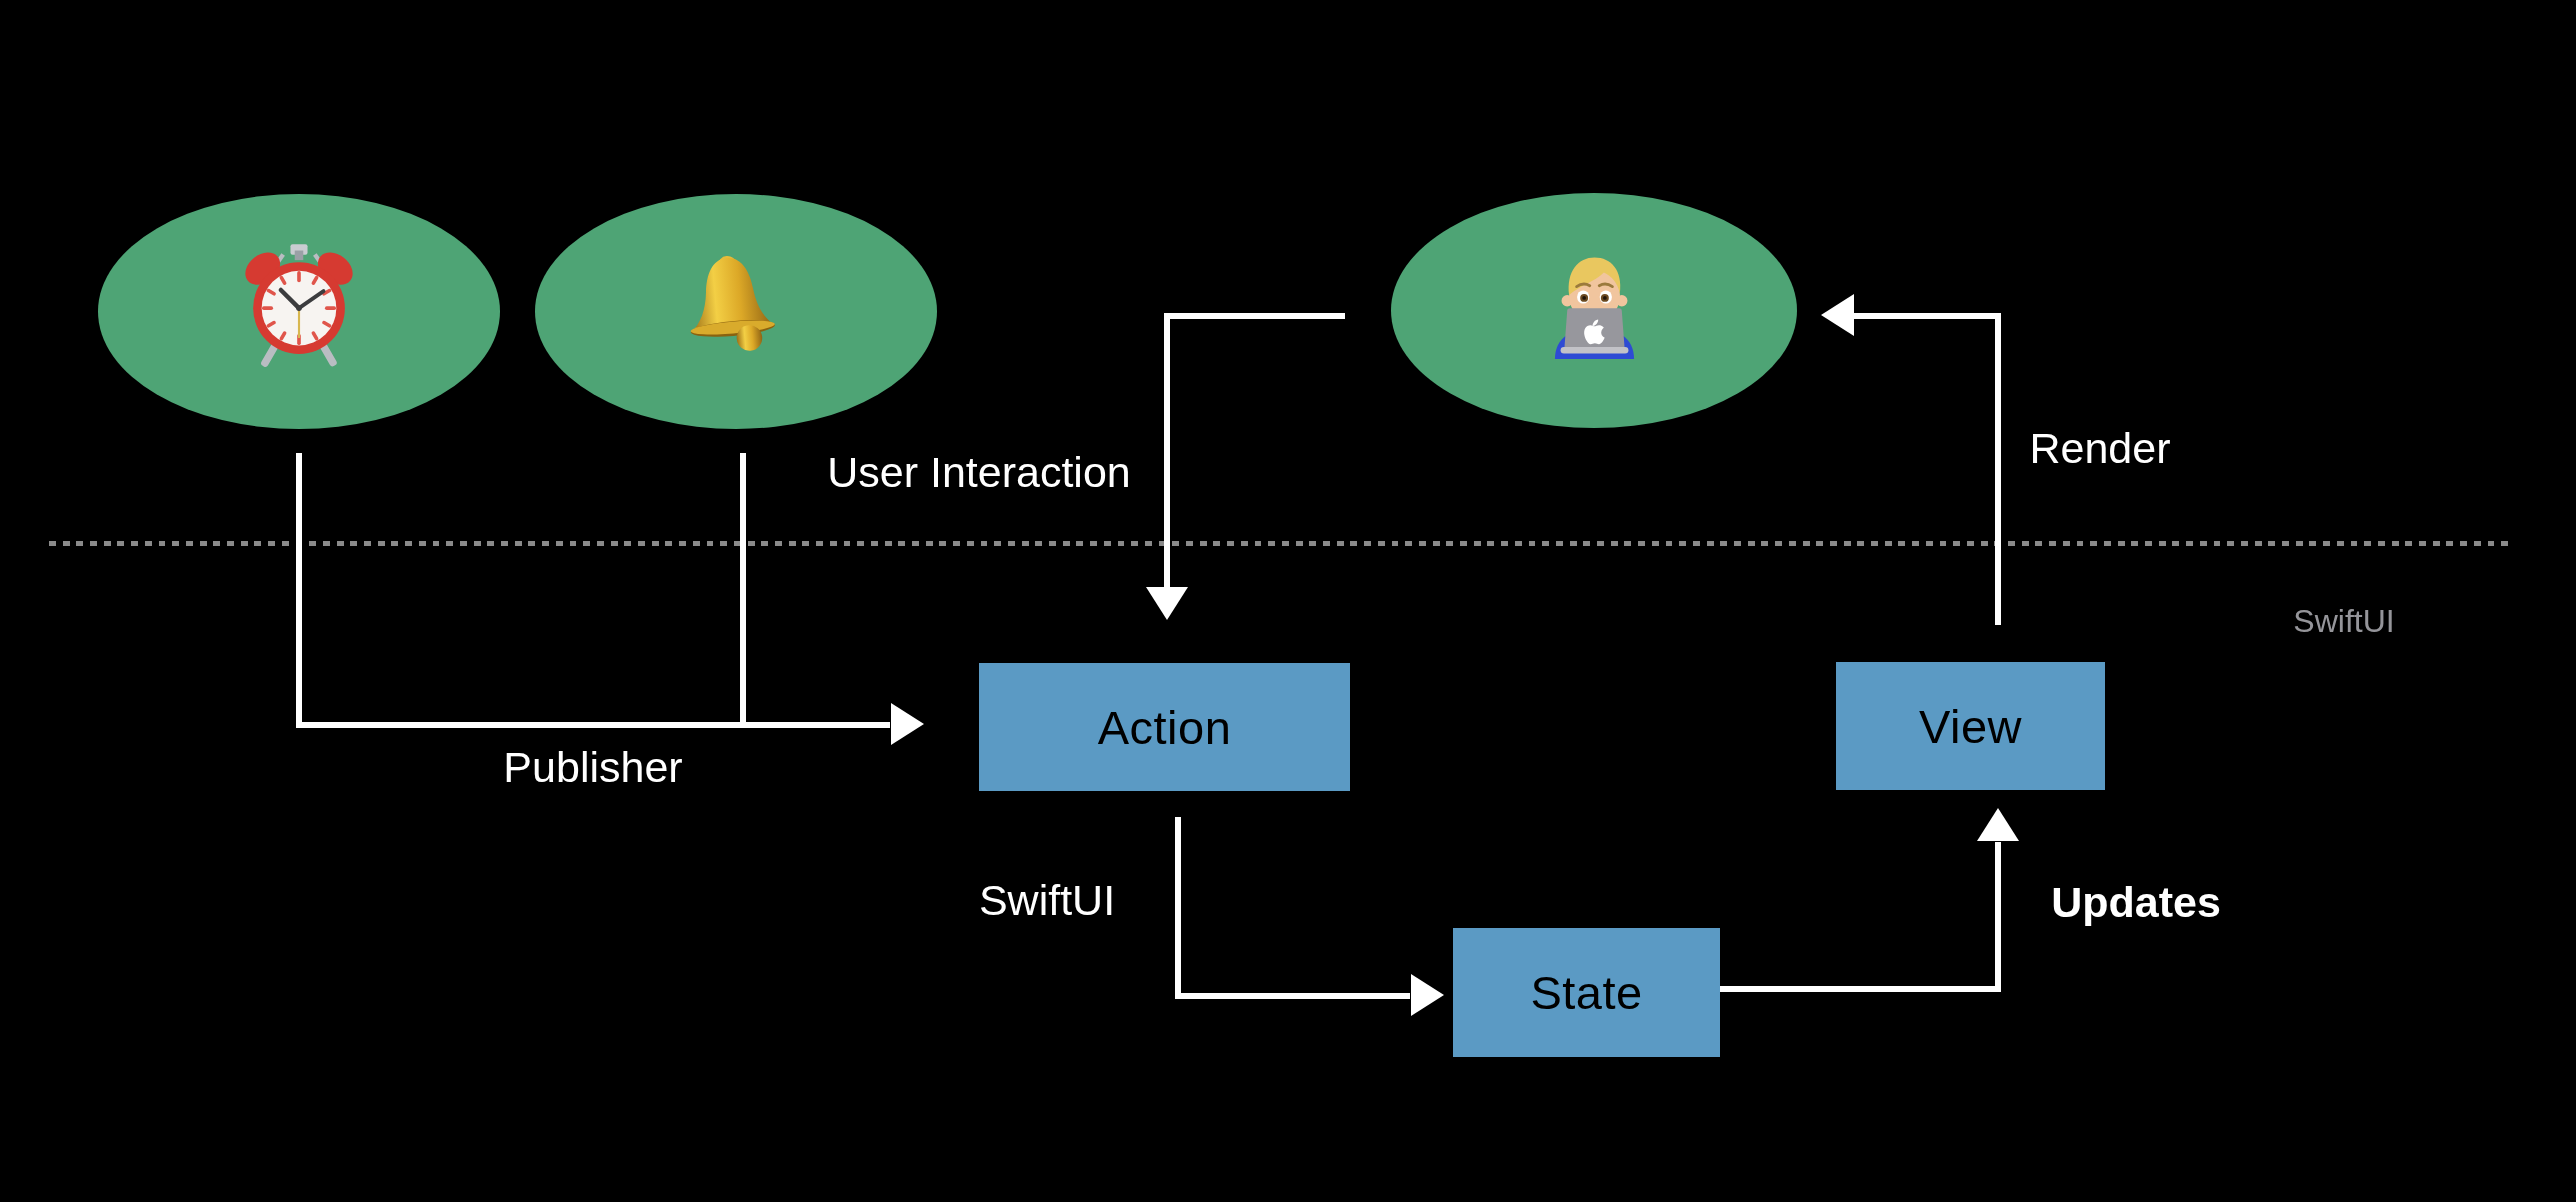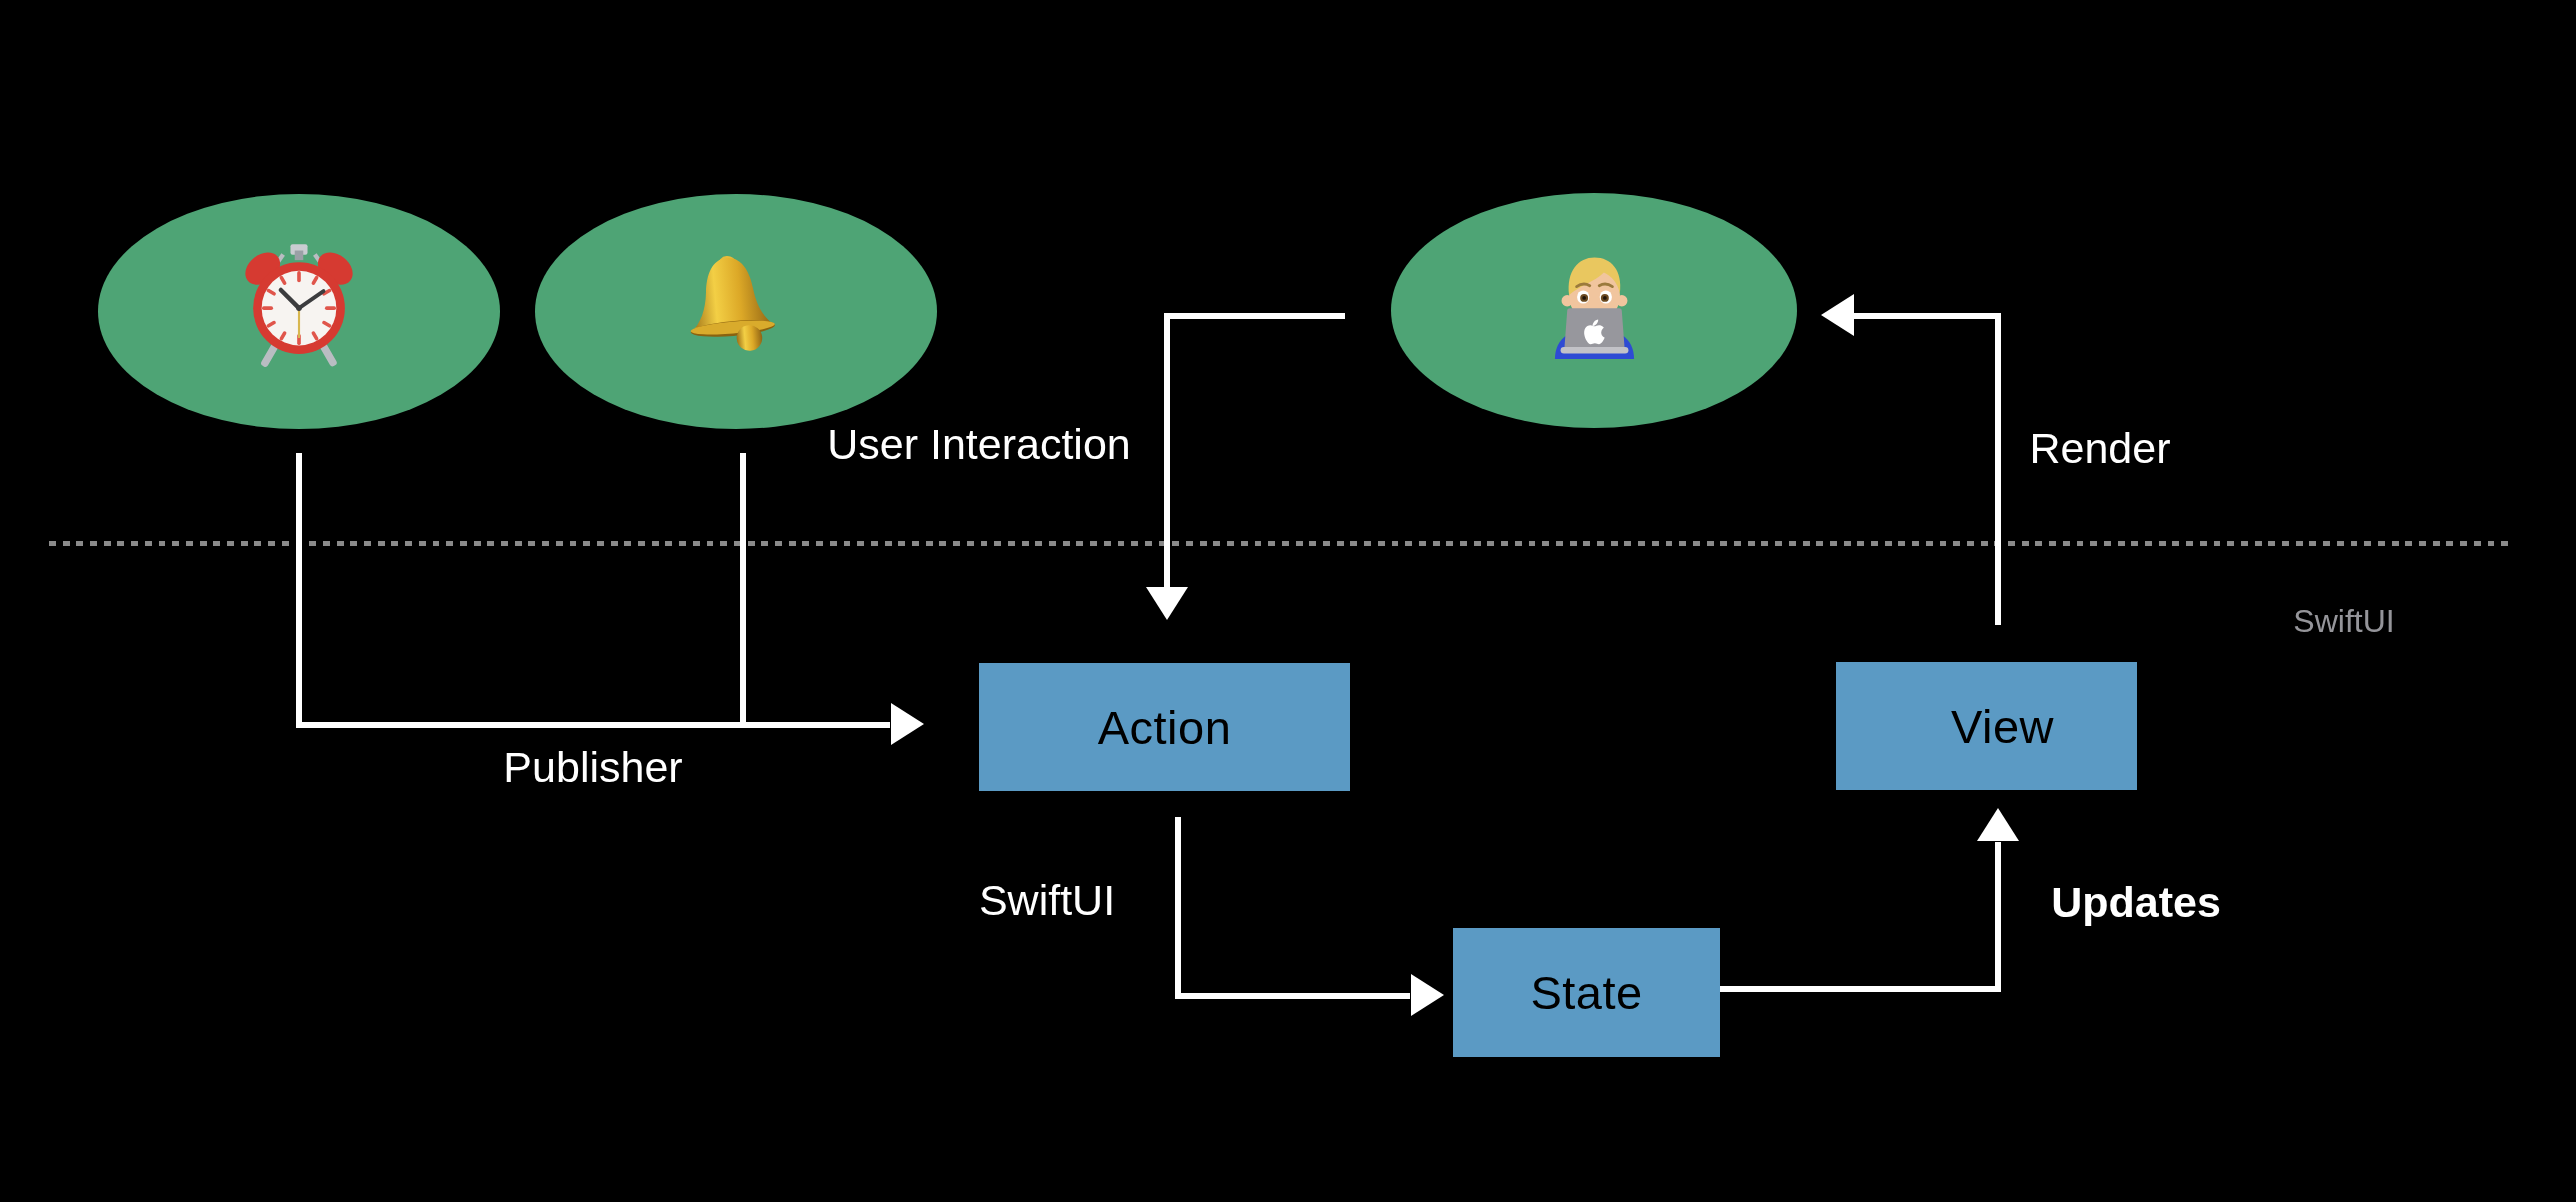--- a/index.html
+++ b/index.html
@@ -138,28 +138,28 @@
   <div class="line" style="left:1175px;top:993px;width:235px;height:5.9px;"></div>
   <div class="arrow right" style="left:1411px;top:974px;"></div>
 
   <div class="line" style="left:1720px;top:986px;width:279px;height:5.9px;"></div>
   <div class="line" style="left:1995px;top:842px;width:5.9px;height:150px;"></div>
   <div class="arrow up" style="left:1977px;top:808px;"></div>
 
   <div class="box" style="left:979px;top:663px;width:371px;height:128px;">
     <span>Action</span>
   </div>
-  <div class="box" style="left:1836px;top:662px;width:269px;height:128px;padding-left:32px;">
+  <div class="box" style="left:1836px;top:662px;width:269px;height:128px;">
     <span>View</span>
   </div>
   <div class="box" style="left:1453px;top:928px;width:267px;height:129px;">
     <span>State</span>
   </div>
 
-  <div class="lbl" style="left:979px;top:444px;">User Interaction</div>
+  <div class="lbl" style="left:979px;top:472px;">User Interaction</div>
   <div class="lbl" style="left:2100px;top:448px;text-align:center;">Render</div>
   <div class="lbl" style="left:593px;top:767px;">Publisher</div>
   <div class="lbl" style="left:1047px;top:900px;">SwiftUI</div>
   <div class="lbl" style="left:2136px;top:902px;font-weight:bold;">Updates</div>
   <div class="lbl muted" style="left:2344px;top:621px;">SwiftUI</div>
 
 </div>
 
 
 </body></html>

